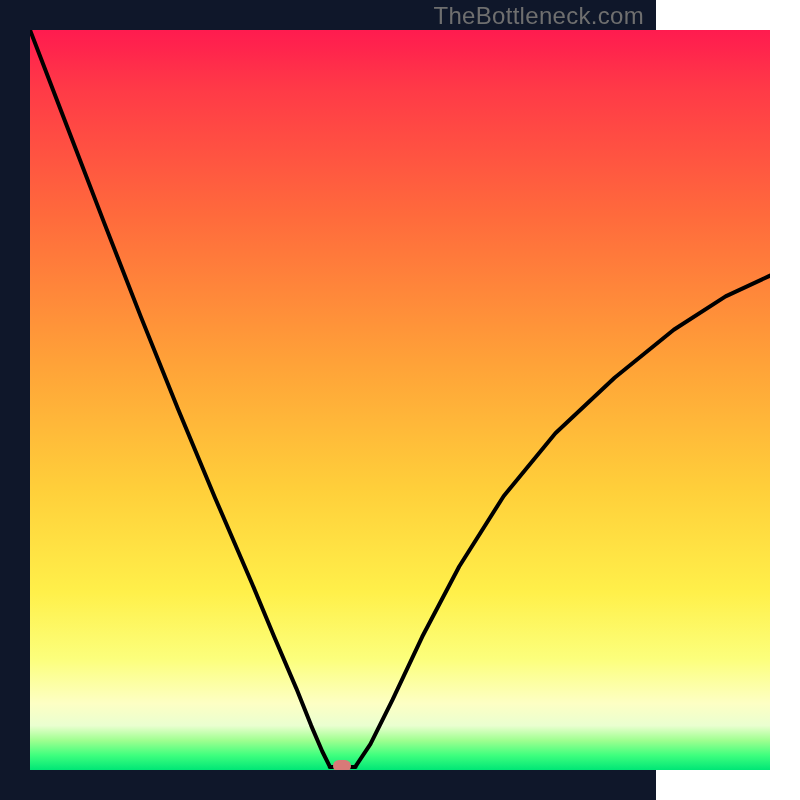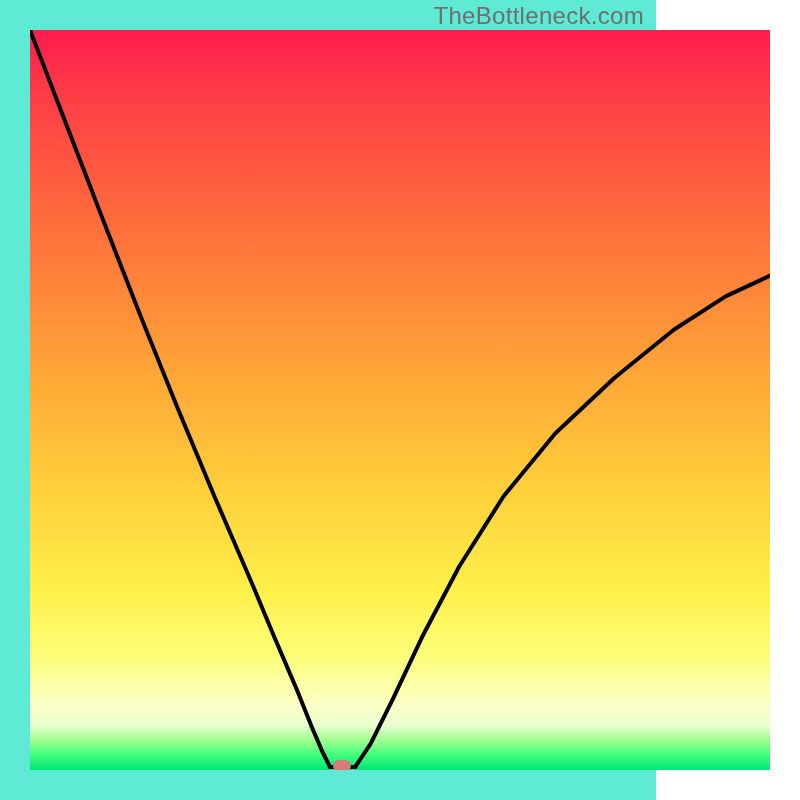--- a/index.html
+++ b/index.html
@@ -8,21 +8,21 @@
     width: 800px;
     height: 800px;
     background: #fff;
     font-family: Arial, Helvetica, sans-serif;
     overflow: hidden;
   }
   .frame {
     position: relative;
     width: 656px;
     height: 800px;
-    background: #5eead4;
+    background: #0f172a;
   }
   .watermark {
     position: absolute;
     top: 2px;
     right: 12px;
     color: #6f6f6f;
     font-size: 24px;
     font-weight: 500;
     letter-spacing: 0.3px;
     z-index: 5;

